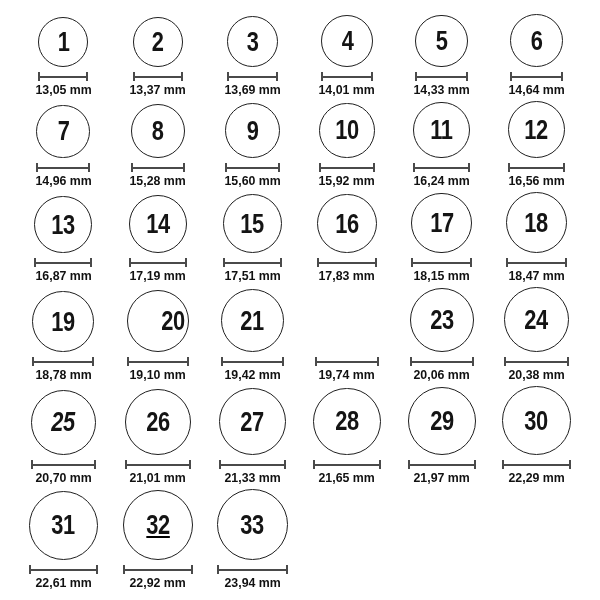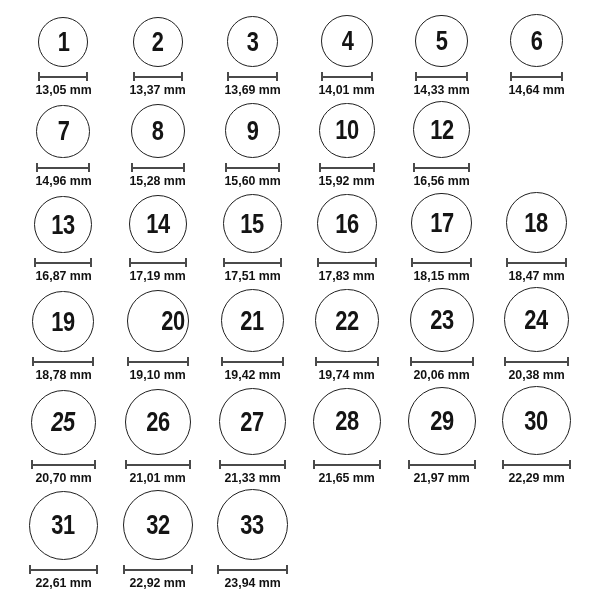--- a/index.html
+++ b/index.html
@@ -146,20 +146,27 @@
         <span class="label">15,60 mm</span>
       </div>
       <div class="cell">
         <div class="circle" style="width: 55.85px; height: 55.85px;">
           <span class="num">10</span>
         </div>
         <div class="dim" style="width: 55.85px;"></div>
         <span class="label">15,92 mm</span>
       </div>
       <div class="cell">
+        <div class="circle" style="width: 56.5px; height: 56.5px;">
+          <span class="num">11</span>
+        </div>
+        <div class="dim" style="width: 56.5px;"></div>
+        <span class="label">16,24 mm</span>
+      </div>
+      <div class="cell">
         <div class="circle" style="width: 57.15px; height: 57.15px;">
           <span class="num">12</span>
         </div>
         <div class="dim" style="width: 57.15px;"></div>
         <span class="label">16,56 mm</span>
       </div>
     </div>
     <div class="row">
       <div class="cell">
         <div class="circle" style="width: 57.8px; height: 57.8px;">
@@ -220,23 +227,20 @@
         <span class="label">19,10 mm</span>
       </div>
       <div class="cell">
         <div class="circle" style="width: 63px; height: 63px;">
           <span class="num">21</span>
         </div>
         <div class="dim" style="width: 63px;"></div>
         <span class="label">19,42 mm</span>
       </div>
       <div class="cell">
-        <div class="circle" style="width: 63.65px; height: 63.65px;">
-          <span class="num">22</span>
-        </div>
         <div class="dim" style="width: 63.65px;"></div>
         <span class="label">19,74 mm</span>
       </div>
       <div class="cell">
         <div class="circle" style="width: 64.3px; height: 64.3px;">
           <span class="num">23</span>
         </div>
         <div class="dim" style="width: 64.3px;"></div>
         <span class="label">20,06 mm</span>
       </div>
@@ -294,21 +298,21 @@
     </div>
     <div class="row">
       <div class="cell">
         <div class="circle" style="width: 69.5px; height: 69.5px;">
           <span class="num">31</span>
         </div>
         <div class="dim" style="width: 69.5px;"></div>
         <span class="label">22,61 mm</span>
       </div>
       <div class="cell">
-        <div class="circle" style="width: 70.15px; height: 70.15px;">
+        <div class="circle" style="width: 70.15px; height: 70.15px; text-decoration: underline;">
           <span class="num">32</span>
         </div>
         <div class="dim" style="width: 70.15px;"></div>
         <span class="label">22,92 mm</span>
       </div>
       <div class="cell">
         <div class="circle" style="width: 70.8px; height: 70.8px;">
           <span class="num">33</span>
         </div>
         <div class="dim" style="width: 70.8px;"></div>

